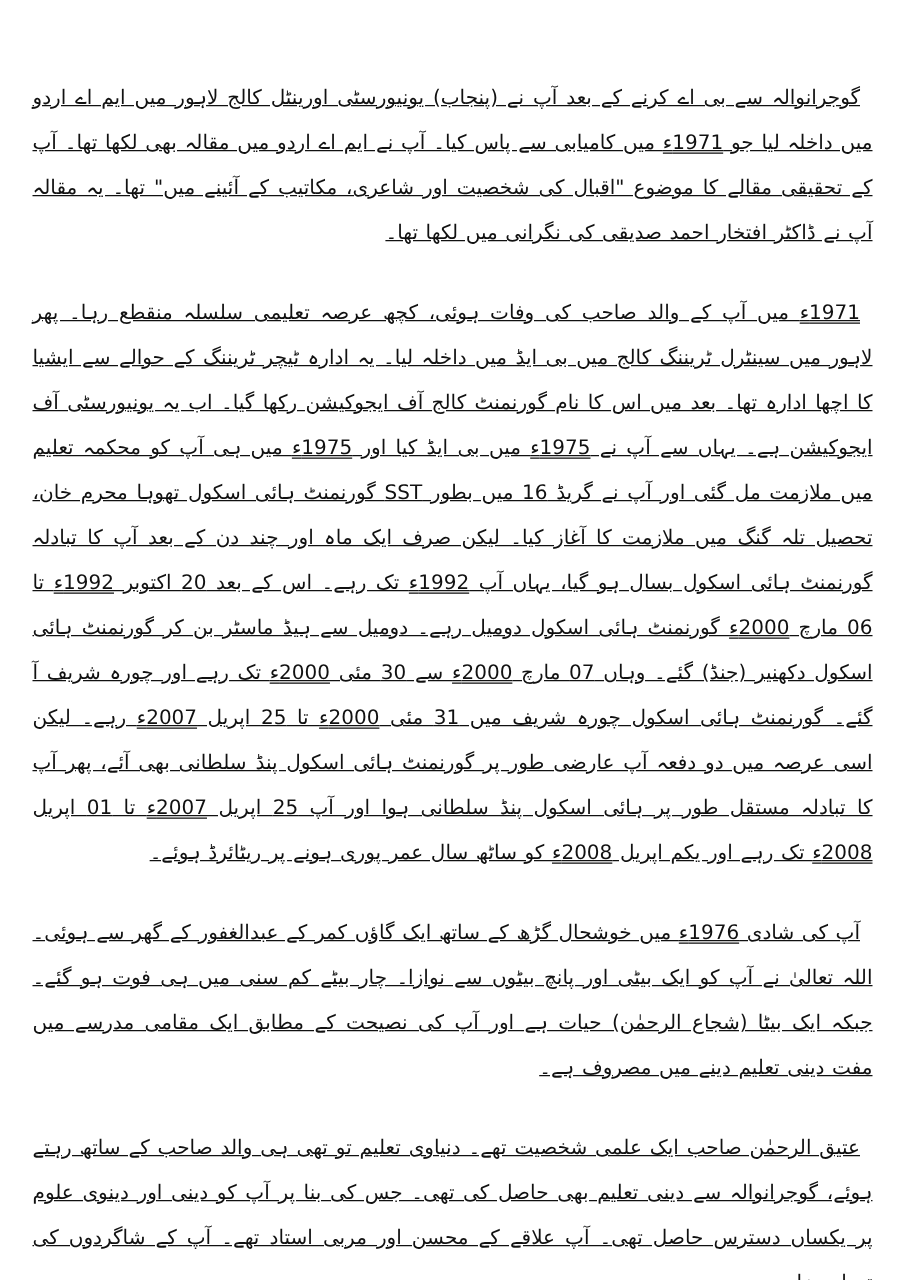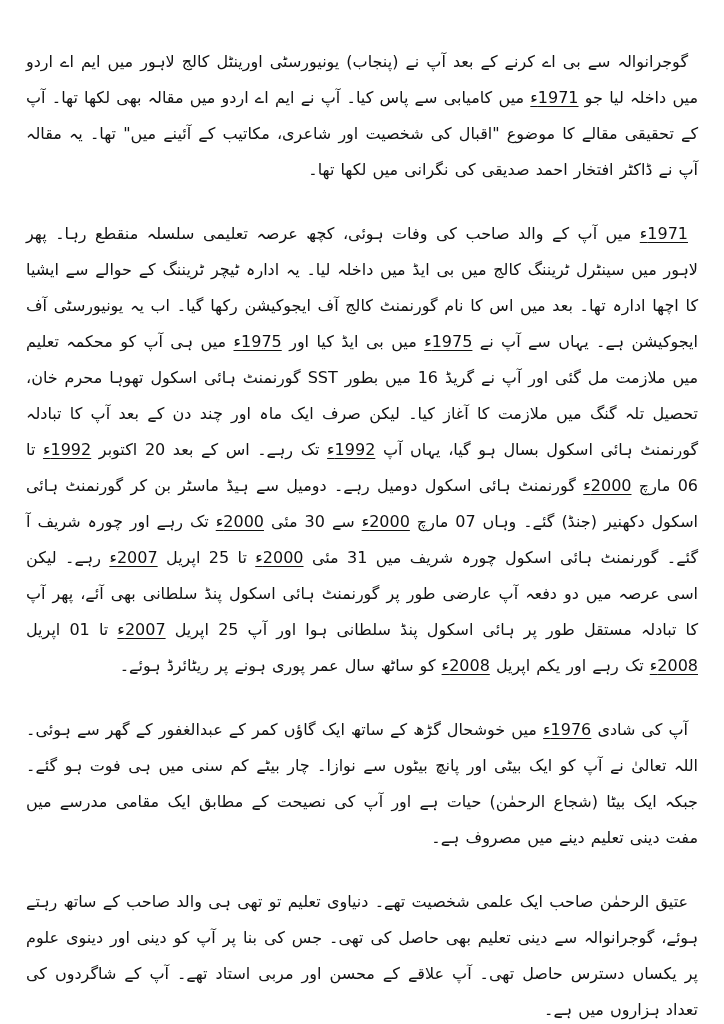--- a/index.html
+++ b/index.html
@@ -20,23 +20,24 @@
     font-family: "DejaVu Sans", sans-serif;
     color: #111111;
   }
   .para {
     direction: rtl;
     unicode-bidi: embed;
     text-align: justify;
     text-align-last: right;
     font-size: 16px;
     line-height: 36px;
-    margin: 0 0 28px 0;
+    margin: 16px 0 28px 0;
     text-indent: 10px;
     word-spacing: 1px;
+    text-decoration: underline;
   }
   
   .yr {
     text-decoration: underline;
     text-underline-offset: 3px;
     text-decoration-thickness: 1px;
   }
 </style>
 </head>
 <body>

